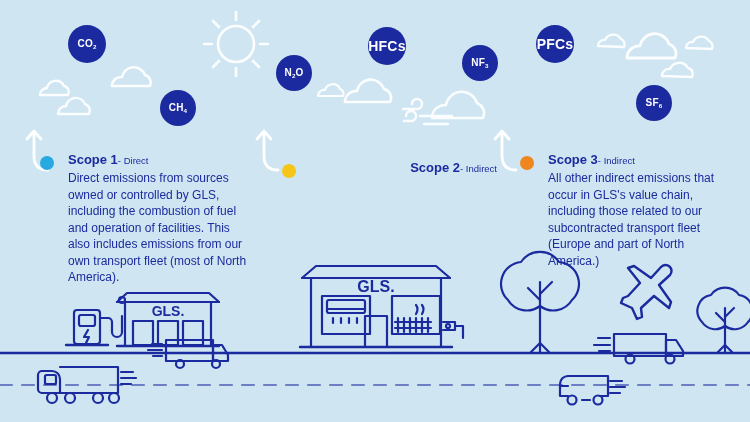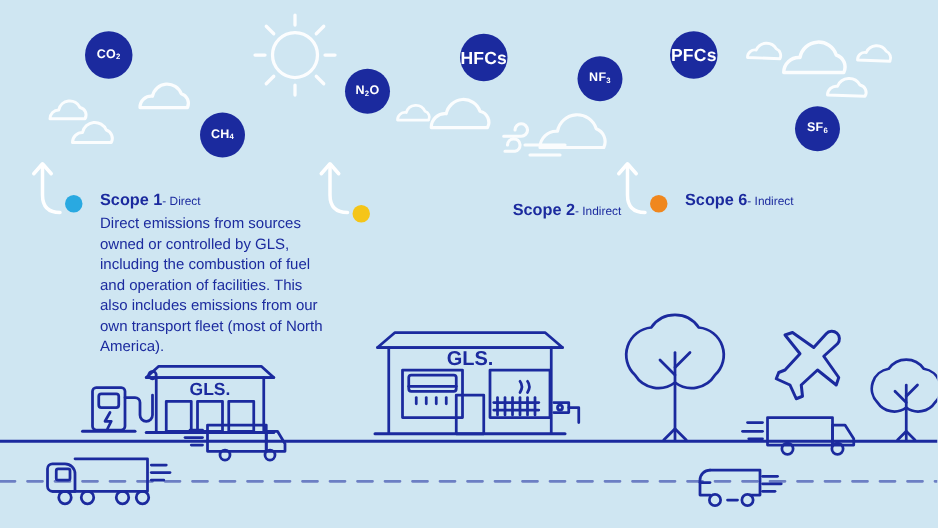--- a/index.html
+++ b/index.html
@@ -131,40 +131,41 @@
       <span>NF<sub>3</sub></span>
     </div>
     <div class="bubble" style="left:536px;top:25px;width:38px;height:38px;font-size:14px;">
       <span>PFCs</span>
     </div>
     <div class="bubble" style="left:636px;top:85px;width:36px;height:36px;font-size:10px;">
       <span>SF<sub>6</sub></span>
     </div>
   </div>
 
-  <div class="scope" style="left:52px;top:152px;width:215px;">
+  <div class="scope" style="left:40px;top:152px;width:215px;">
     <span class="scope-dot" style="background:#29a9e1;"></span>
     <p class="scope-head">
       <span>Scope 1</span><span class="sub">- Direct</span>
     </p>
     <p class="scope-body">Direct emissions from sources owned or controlled by GLS, including the combustion of fuel and operation of facilities. This also includes emissions from our own transport fleet (most of North America).</p>
   </div>
 
   <div class="scope" style="left:282px;top:160px;width:215px;text-align:right;">
     <span class="scope-dot" style="background:#f5c518;"></span>
     <p class="scope-head">
       <span>Scope 2</span><span class="sub">- Indirect</span>
     </p>
   </div>
 
   <div class="scope" style="left:520px;top:152px;width:212px;">
     <span class="scope-dot" style="background:#f0871e;"></span>
     <p class="scope-head">
-      <span>Scope 6</span><span class="sub">- Indirect</span>
+      <span>Scope 3</span><span class="sub">- Indirect</span>
     </p>
+    <p class="scope-body">All other indirect emissions that occur in GLS's value chain, including those related to our subcontracted transport fleet (Europe and part of North America.)</p>
   </div>
 
   <svg class="layer" viewBox="0 0 750 422" width="750" height="422">
     <g fill="none" stroke="#1b2a9e" stroke-width="2.2" stroke-linecap="round" stroke-linejoin="round">
 
       <line x1="0" y1="353" x2="750" y2="353" stroke-width="2.4"></line>
       <line x1="0" y1="385" x2="750" y2="385" stroke-width="2.2" stroke-dasharray="12 10" opacity="0.55"></line>
 
       <g>
         <rect x="74" y="310" width="26" height="34" rx="3"></rect>

